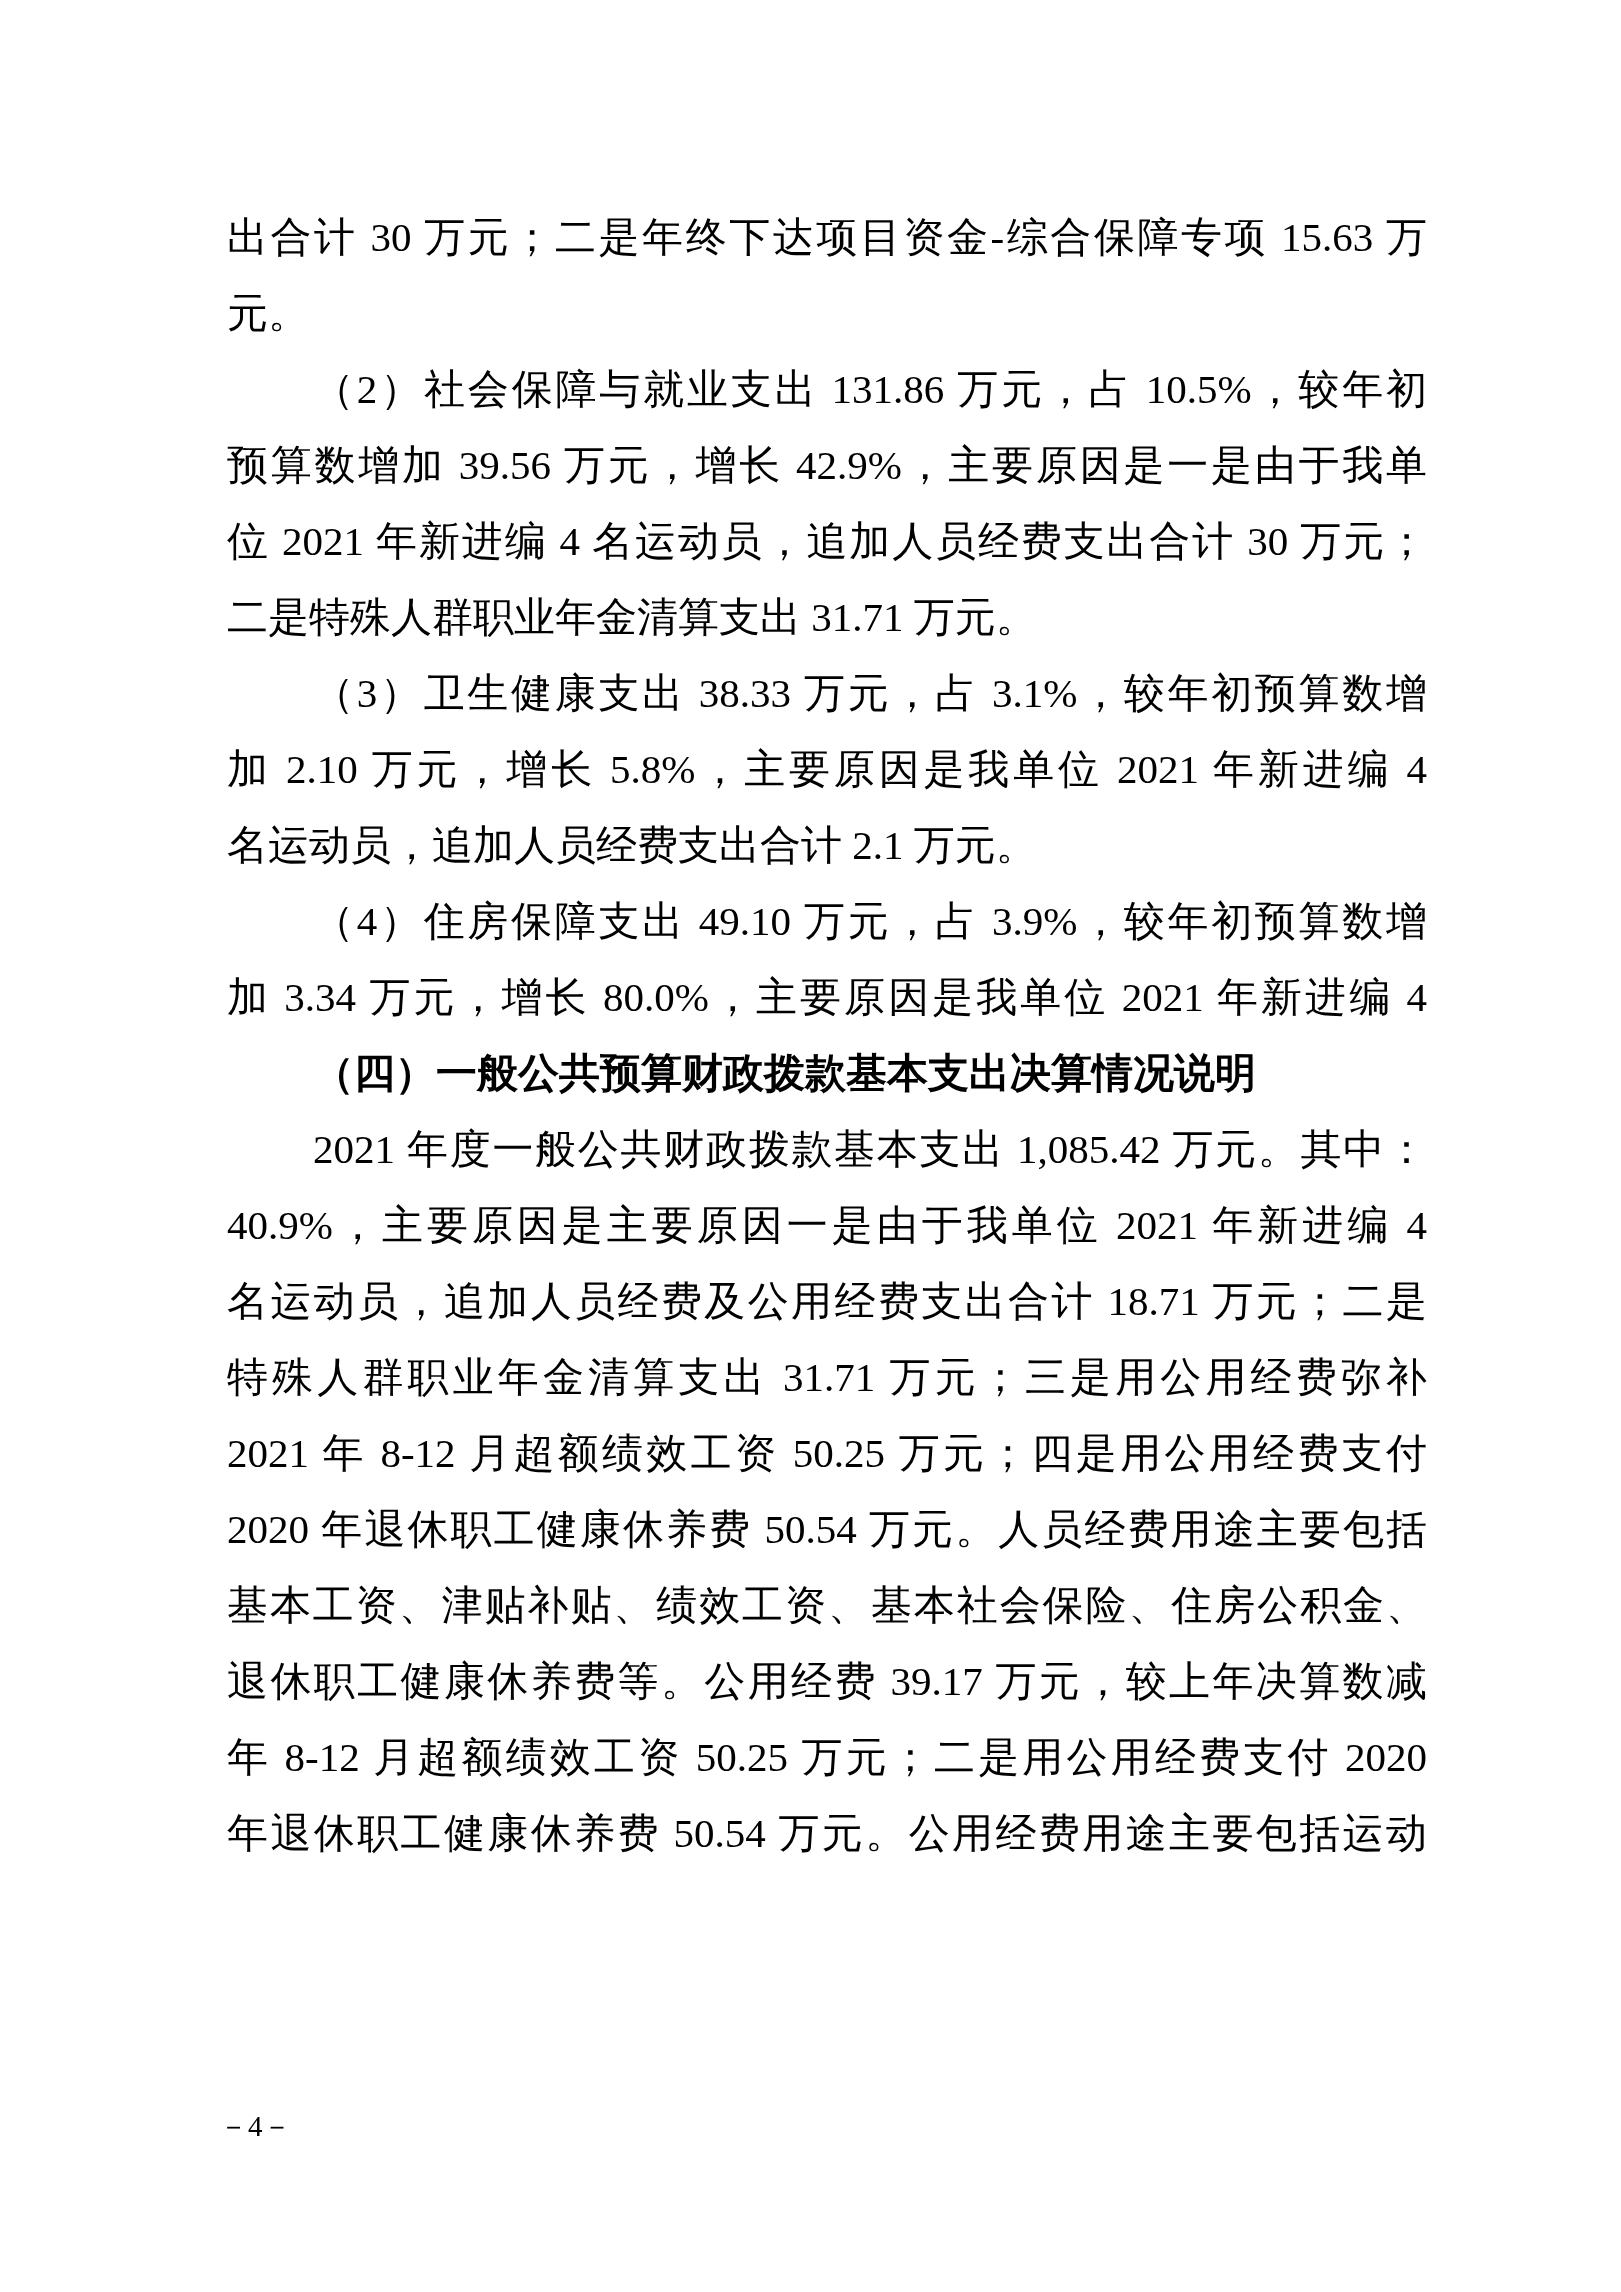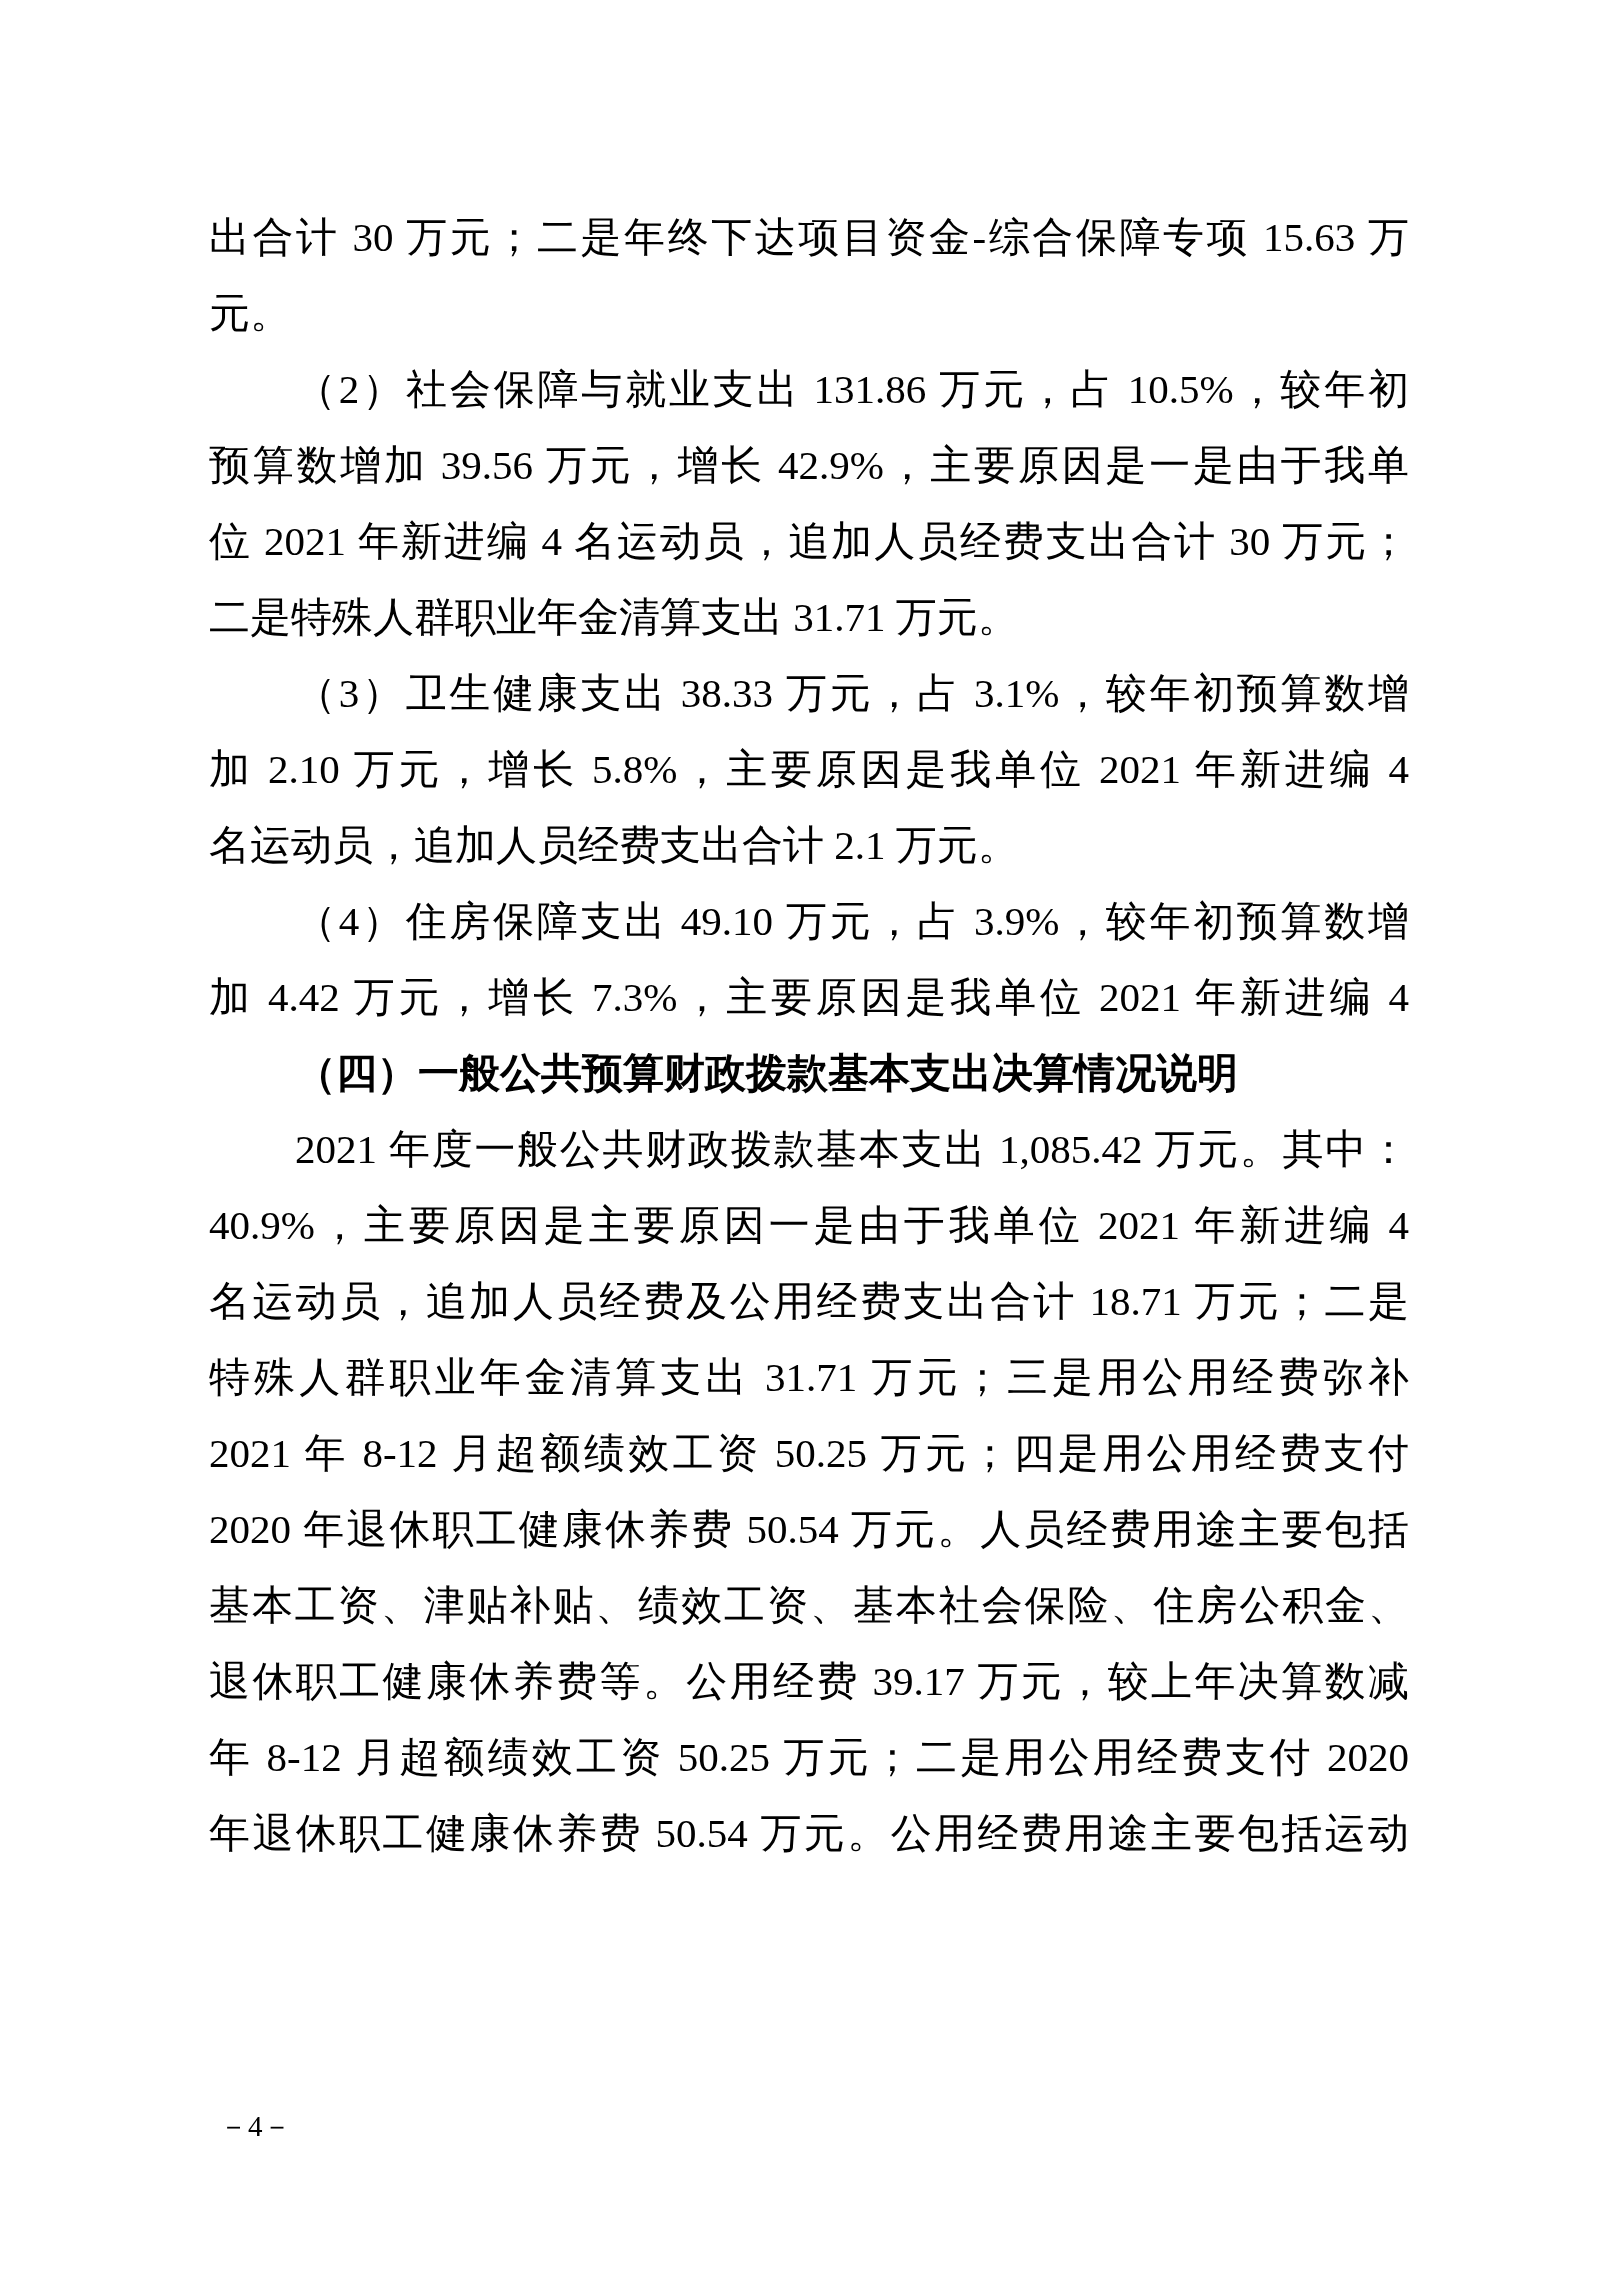--- a/index.html
+++ b/index.html
@@ -11,21 +11,21 @@
     position: relative;
     width: 1621px;
     height: 2293px;
     background: #ffffff;
     color: #000000;
     font-family: "Liberation Serif", "DejaVu Serif", serif;
     overflow: hidden;
   }
   .text-block {
     position: absolute;
-    left: 209px;
+    left: 227px;
     top: 199px;
     width: 1200px;
   }
   .line {
     font-size: 41px;
     line-height: 76px;
     height: 76px;
     overflow: hidden;
     white-space: nowrap;
     text-align: left;
@@ -59,21 +59,21 @@
     <div class="line just">出合计 30 万元；二是年终下达项目资金-综合保障专项 15.63 万</div>
     <div class="line">元。</div>
     <div class="line just ind">（2）社会保障与就业支出 131.86 万元，占 10.5%，较年初</div>
     <div class="line just">预算数增加 39.56 万元，增长 42.9%，主要原因是一是由于我单</div>
     <div class="line just">位 2021 年新进编 4 名运动员，追加人员经费支出合计 30 万元；</div>
     <div class="line">二是特殊人群职业年金清算支出 31.71 万元。</div>
     <div class="line just ind">（3）卫生健康支出 38.33 万元，占 3.1%，较年初预算数增</div>
     <div class="line just">加 2.10 万元，增长 5.8%，主要原因是我单位 2021 年新进编 4</div>
     <div class="line">名运动员，追加人员经费支出合计 2.1 万元。</div>
     <div class="line just ind">（4）住房保障支出 49.10 万元，占 3.9%，较年初预算数增</div>
-    <div class="line just">加 4.42 万元，增长 7.3%，主要原因是我单位 2021 年新进编 4</div>
+    <div class="line just">加 3.34 万元，增长 80.0%，主要原因是我单位 2021 年新进编 4</div>
     <div class="line ind bold">（四）一般公共预算财政拨款基本支出决算情况说明</div>
     <div class="line just ind">2021 年度一般公共财政拨款基本支出 1,085.42 万元。其中：</div>
     <div class="line just">40.9%，主要原因是主要原因一是由于我单位 2021 年新进编 4</div>
     <div class="line just">名运动员，追加人员经费及公用经费支出合计 18.71 万元；二是</div>
     <div class="line just">特殊人群职业年金清算支出 31.71 万元；三是用公用经费弥补</div>
     <div class="line just">2021 年 8-12 月超额绩效工资 50.25 万元；四是用公用经费支付</div>
     <div class="line just">2020 年退休职工健康休养费 50.54 万元。人员经费用途主要包括</div>
     <div class="line just">基本工资、津贴补贴、绩效工资、基本社会保险、住房公积金、</div>
     <div class="line just">退休职工健康休养费等。公用经费 39.17 万元，较上年决算数减</div>
     <div class="line just">年 8-12 月超额绩效工资 50.25 万元；二是用公用经费支付 2020</div>

